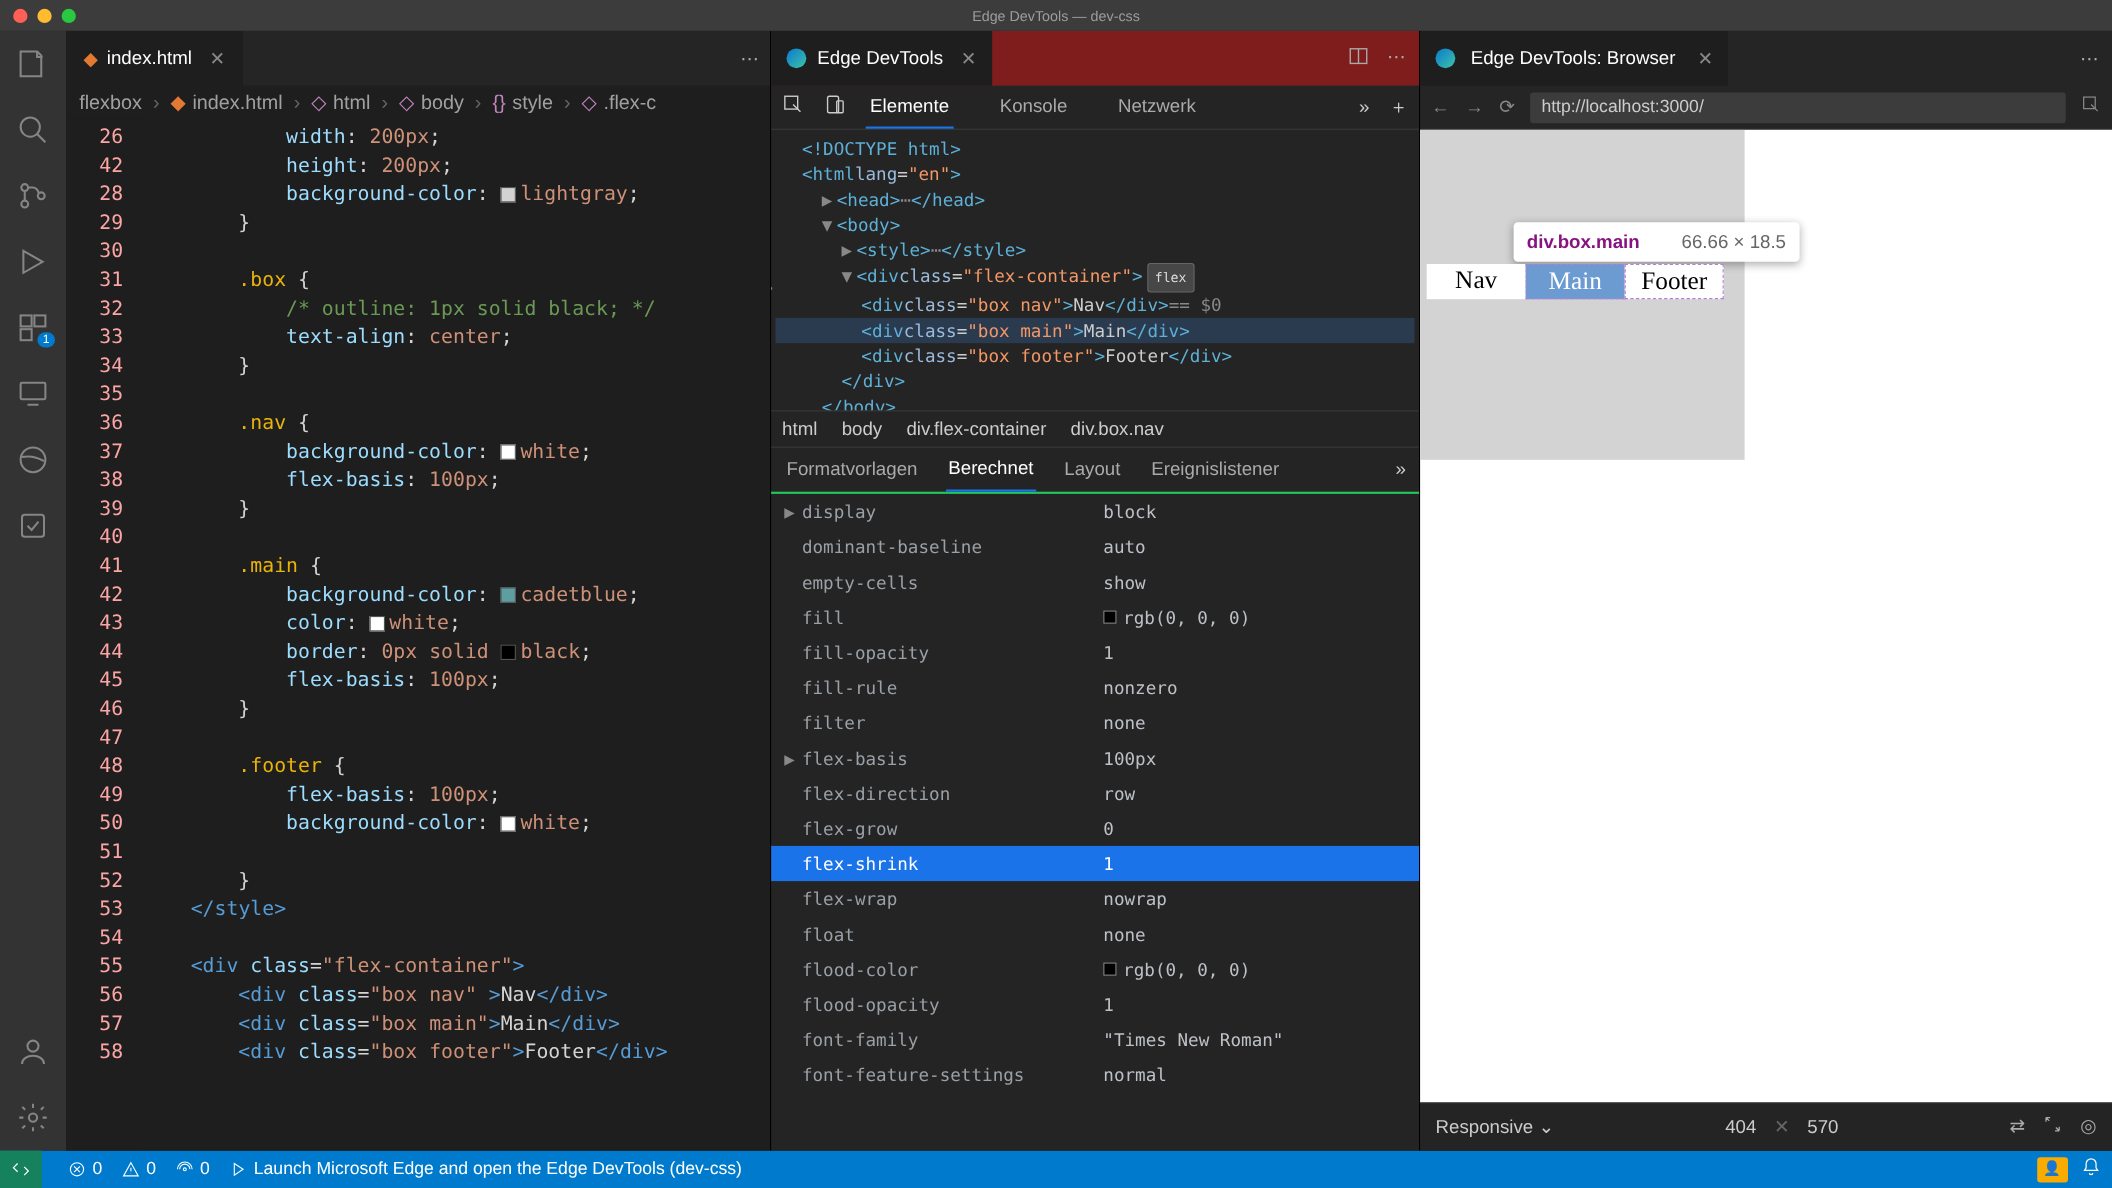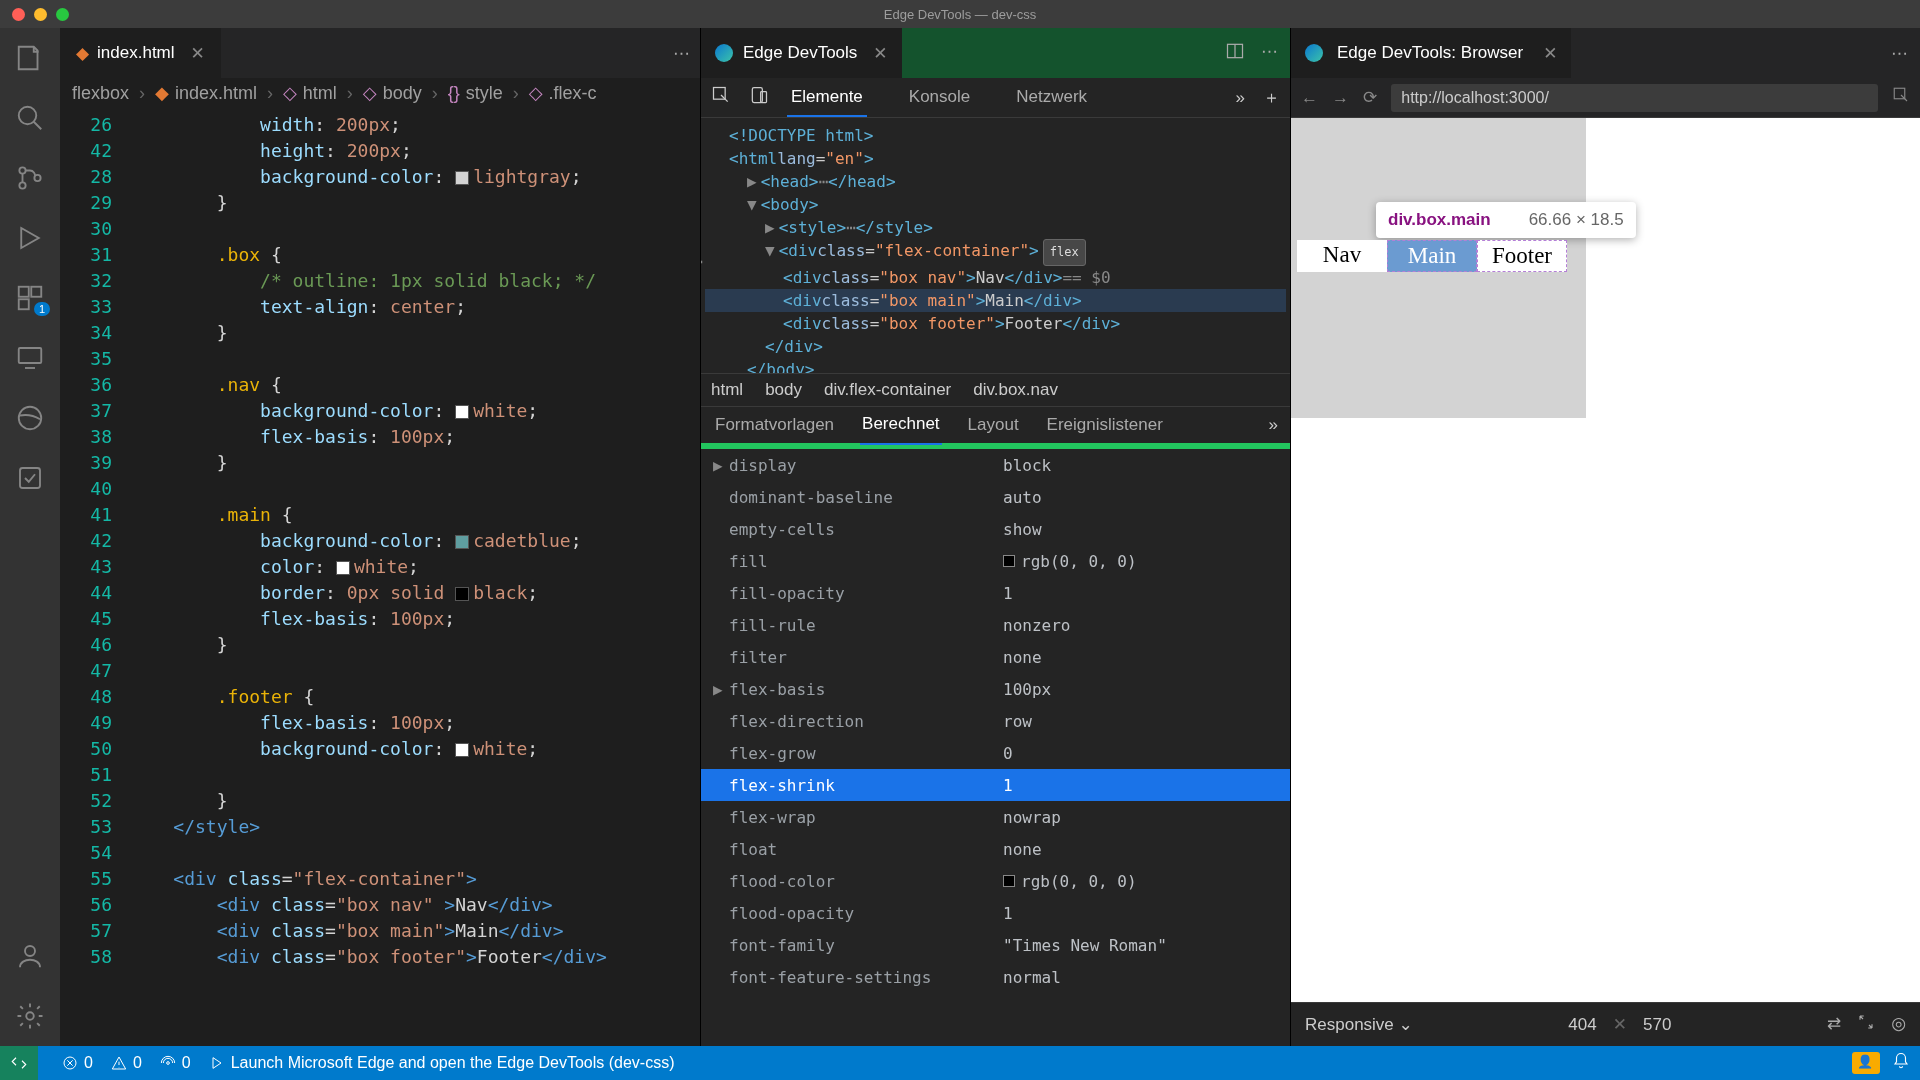--- a/index.html
+++ b/index.html
@@ -48,38 +48,38 @@
 }
 .tabs-row { height: 50px; background: #252526; display: flex; align-items: center; }
 .tab { height: 50px; display: flex; align-items: center; padding: 0 16px; gap: 8px; background: #1e1e1e; color: #ffffff; font-size: 17px; }
 .tab .file-ic { color: #e37933; }
 .tab .close-x { margin-left: 8px; color: #888; }
 .tabs-actions { margin-left: auto; padding: 0 10px; color: #aaa; display:flex; gap:14px; align-items:center; }
 .breadcrumb { height: 30px; display: flex; align-items: center; padding: 0 12px; gap: 10px; background: #1e1e1e; color: #a0a0a0; font-size: 18px; }
 .breadcrumb .sep { color: #666; }
 .breadcrumb .tok { display: flex; align-items: center; gap: 6px; white-space: nowrap; }
 .code-area { flex: 1; display: flex; overflow: hidden; font-family: "Menlo", "Consolas", monospace; font-size: 18px; line-height: 26px; }
-.gutter { width: 70px; background: #1e1e1e; text-align: right; color: #14b8a6; padding: 4px 18px 0 0; }
+.gutter { width: 70px; background: #1e1e1e; text-align: right; color: #fca5a5; padding: 4px 18px 0 0; }
 .code { flex: 1; padding-top: 4px; white-space: pre; }
 .code .y { color: #eab308; }
 .code .p { color: #9cdcfe; }
 .code .s { color: #ce9178; }
 .code .c { color: #6a9955; }
 .code .t { color: #569cd6; }
 .code .w { color: #d4d4d4; }
 .swatch { display:inline-block; width:14px; height:14px; border:1px solid #555; vertical-align:middle; margin-right:4px; }
 
 .devtools-group {
   width: 590px;
   background: #242424;
   display: flex;
   flex-direction: column;
   border-left: 1px solid #000;
 }
-.dt-tabs { height: 50px; background: #14532d; display: flex; align-items: center; }
+.dt-tabs { height: 50px; background: #7f1d1d; display: flex; align-items: center; }
 .dt-tab { height: 50px; display: flex; align-items: center; padding: 0 14px; gap: 10px; background: #1e1e1e; color: #fff; font-size: 17px; }
 .dt-tab .circle { width:18px; height:18px; border-radius:50%; background:linear-gradient(135deg,#0b78d0,#3cc4a9); }
 .dt-tabs-actions { margin-left:auto; display:flex; gap:16px; padding:0 12px; color:#aaa; }
 .dt-tool { height: 40px; display: flex; align-items: center; padding: 0 10px; gap: 18px; border-bottom: 1px solid #3a3a3a; background:#242424; }
 .dt-tool .tool-tab { color: #aaa; font-size: 17px; cursor:pointer; padding: 8px 4px;}
 .dt-tool .tool-tab.active { color: #fff; border-bottom: 2px solid #1a73e8; }
 .dt-dom { flex: 0 0 255px; padding: 6px 4px; overflow: hidden; font-family: Menlo, monospace; font-size: 16px; line-height: 23px; position:relative;}
 .dt-dom .row { display:flex; }
 .dt-dom .ind { display:inline-block; }
 .dt-dom .tg { color:#5db0d7; }
@@ -87,21 +87,21 @@
 .dt-dom .av { color:#f29766; }
 .dt-dom .tx { color:#ccc; }
 .dt-dom .arrow { color:#888; margin-right:4px; }
 .dt-dom .dots { color:#888; }
 .dt-dom .flex-badge { background:#474747; color:#ddd; font-size:12px; padding:1px 6px; border-radius:3px; margin-left:4px; border:1px solid #666;}
 .dt-dom .sel { color:#888; }
 .dt-dom .hover-row { background:#2a3b50; }
 .dt-dom .dom-more { position:absolute; left:-8px; top:132px; color:#888; }
 .crumb2 { height: 34px; border-top:1px solid #3a3a3a; border-bottom:1px solid #3a3a3a; display:flex; align-items:center; padding:0 10px; gap:22px; font-size:17px; color:#ccc; }
 .crumb2 span { cursor:pointer; }
-.side-tabs { height: 42px; display:flex; align-items:center; padding:0 12px; gap:24px; border-bottom:6px solid #22c55e; }
+.side-tabs { height: 42px; display:flex; align-items:center; padding:0 12px; gap:24px; border-bottom:2px solid #22c55e; }
 .side-tabs .st { color:#aaa; font-size:17px; padding:9px 2px; cursor:pointer;}
 .side-tabs .st.active { color:#fff; border-bottom:2px solid #1a73e8; }
 .computed { flex:1; overflow:hidden; font-family:Menlo,monospace; font-size:16px; }
 .comp-row { display:flex; height:32px; align-items:center; padding:0 12px; }
 .comp-row .cn { width: 290px; color:#9aa0a6; }
 .comp-row .cv { color:#bdc1c6; }
 .comp-row.hl { background:#1a73e8; }
 .comp-row.hl .cn, .comp-row.hl .cv { color:#fff; }
 .comp-row .arrow2 { color:#888; margin-right:6px; width:10px; display:inline-block;}
 .comp-row .sw { display:inline-block; width:12px;height:12px;border:1px solid #888; margin-right:6px;}

